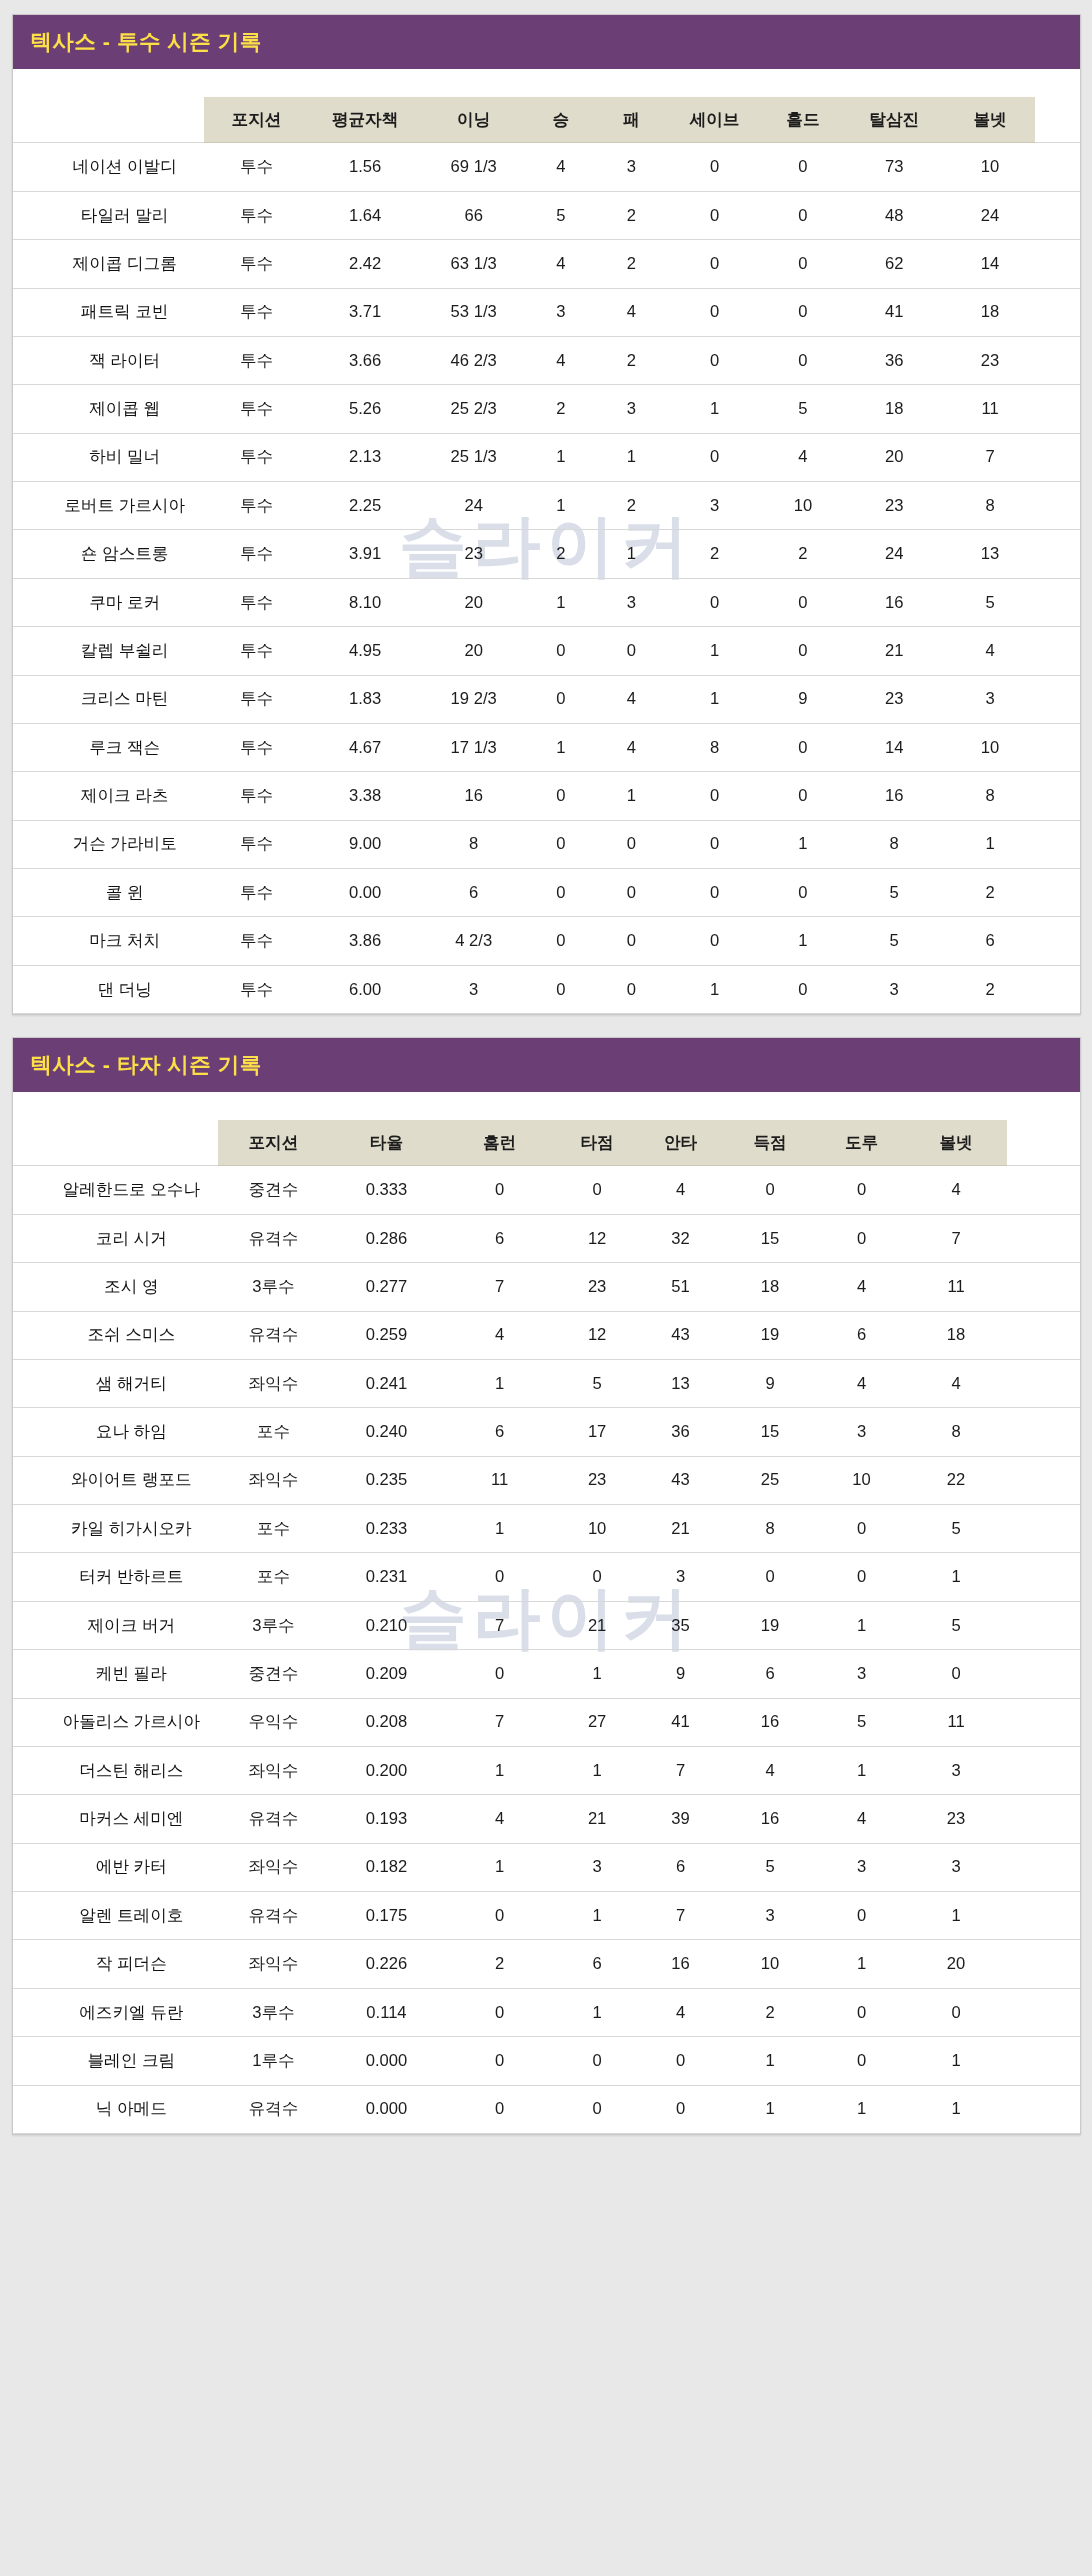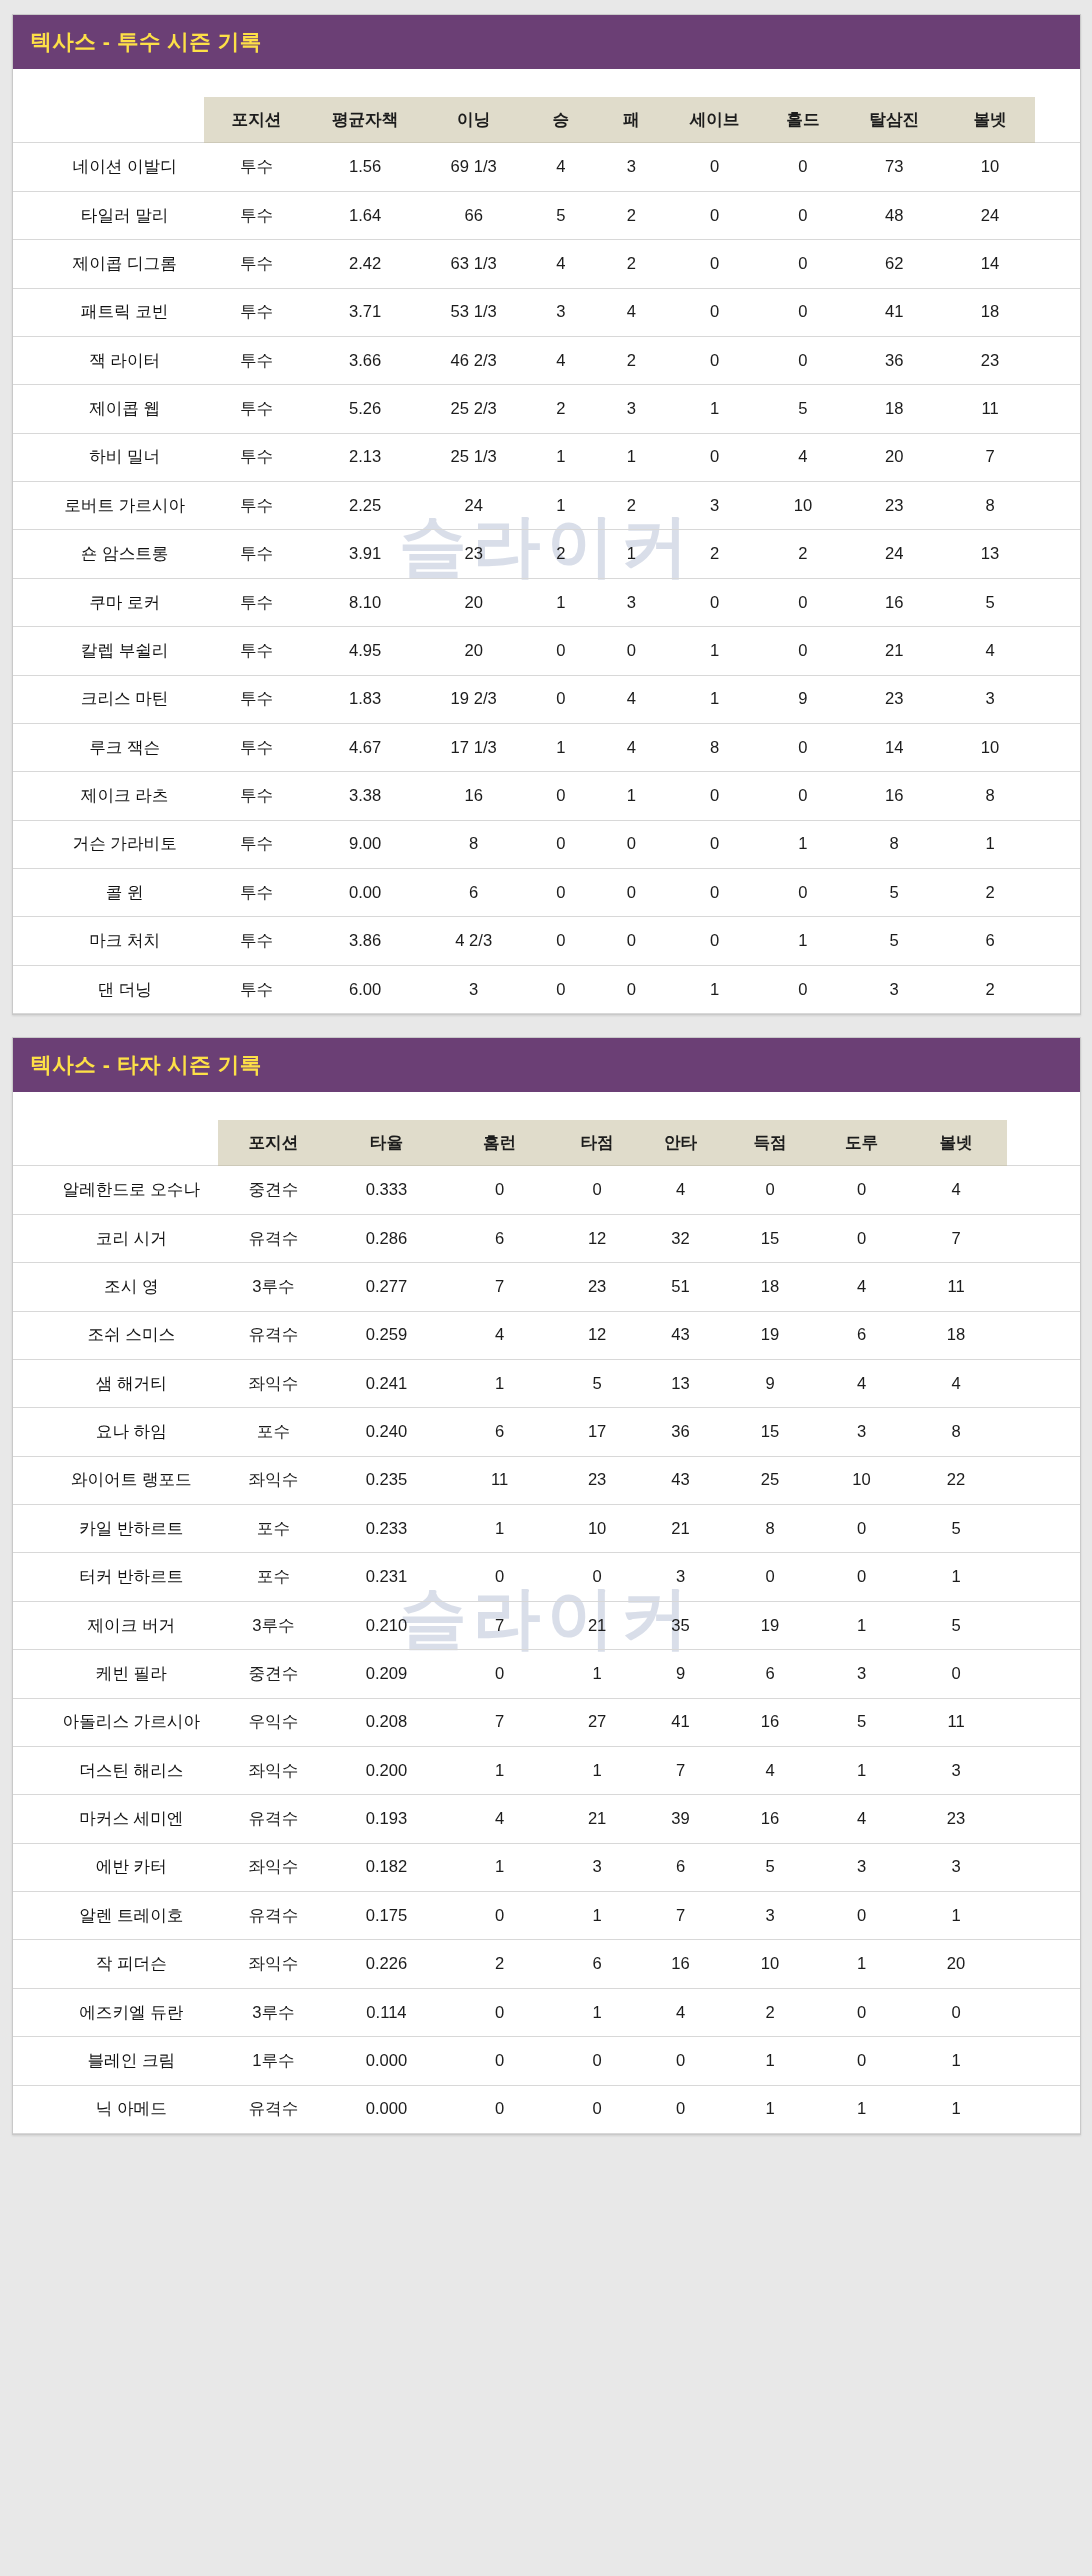--- a/index.html
+++ b/index.html
@@ -490,21 +490,21 @@
             <td>0.235</td>
             <td>11</td>
             <td>23</td>
             <td>43</td>
             <td>25</td>
             <td>10</td>
             <td>22</td>
             <td></td>
           </tr>
           <tr>
-            <td class="name">카일 반하르트</td>
+            <td class="name">카일 히가시오카</td>
             <td>포수</td>
             <td>0.233</td>
             <td>1</td>
             <td>10</td>
             <td>21</td>
             <td>8</td>
             <td>0</td>
             <td>5</td>
             <td></td>
           </tr>

